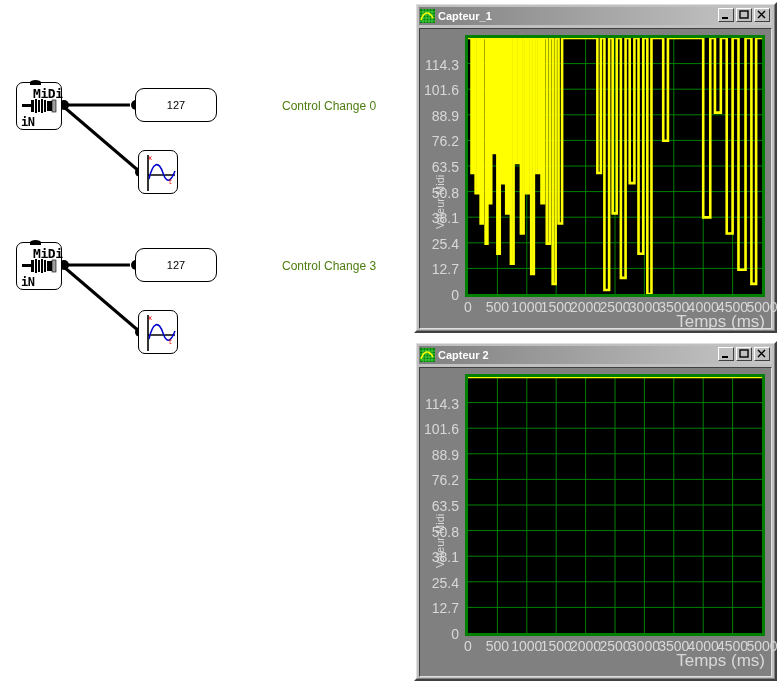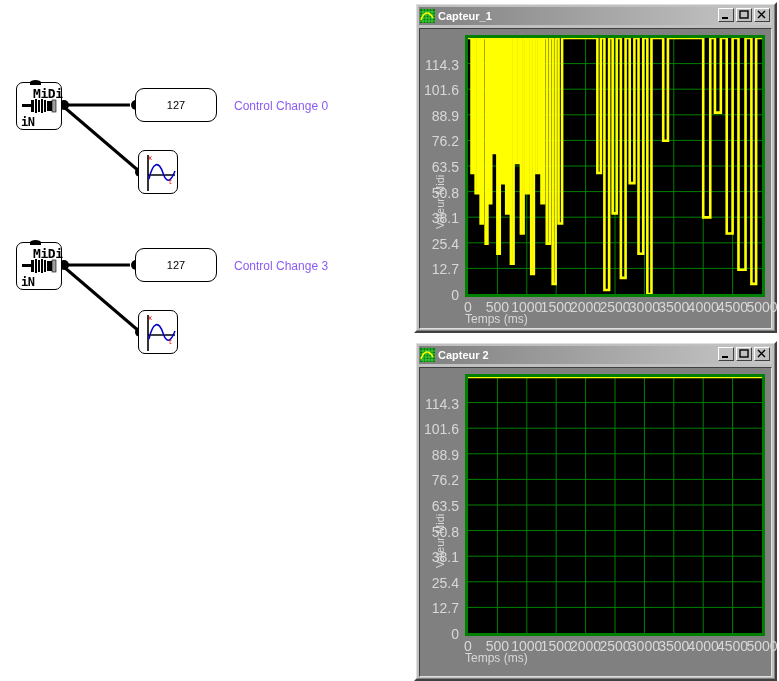--- a/index.html
+++ b/index.html
@@ -29,21 +29,21 @@
   
   .value-box{position:absolute;width:82px;height:34px;background:#ffffff;
       border:1.5px solid #000000;border-radius:9px;box-sizing:border-box;
       display:flex;align-items:center;justify-content:center;
       font-size:11px;color:#000000;}
 
   
   .scope-box{position:absolute;width:40px;height:44px;background:#ffffff;
       border:1.5px solid #000000;border-radius:7px;box-sizing:border-box;overflow:hidden;}
 
-  .cc-label{position:absolute;font-size:12px;color:#8b5cf6;white-space:nowrap;}
+  .cc-label{position:absolute;font-size:12px;color:#4d7c0f;white-space:nowrap;margin-left:48px;}
 
   .wire-svg{position:absolute;left:0;top:0;width:410px;height:681px;
       pointer-events:none;overflow:visible;}
 
   
   .win{position:absolute;background:#c0c0c0;
        border-top:2px solid #ffffff;border-left:2px solid #ffffff;
        border-right:2px solid #404040;border-bottom:2px solid #404040;
        box-sizing:border-box;}
   .win-inner-bevel{position:absolute;left:0;top:0;right:0;bottom:0;
@@ -67,21 +67,21 @@
   .client{position:absolute;background:#808080;box-sizing:border-box;
       border-top:1px solid #404040;border-left:1px solid #404040;
       border-right:1px solid #dfdfdf;border-bottom:1px solid #dfdfdf;}
 
   .chart-wrap{position:absolute;left:0;top:0;right:0;bottom:0;}
   .plot{position:absolute;background:#000000;box-sizing:border-box;
         border:3px solid #008000;}
   .ytick,.xtick{position:absolute;color:#d8d8d8;font-size:14px;white-space:nowrap;}
   .ytick{text-align:right;}
   .xtick{text-align:center;}
-  .axis-title-x{position:absolute;color:#d8d8d8;font-size:12px;text-align:left;}
+  .axis-title-x{position:absolute;color:#d8d8d8;font-size:17px;text-align:right;}
   .axis-title-y{position:absolute;color:#d8d8d8;font-size:11px;white-space:nowrap;
       transform:rotate(-90deg);transform-origin:left top;}
 </style>
 </head>
 <body>
 
 <div id="diagram">
 
 
   <svg class="wire-svg">

